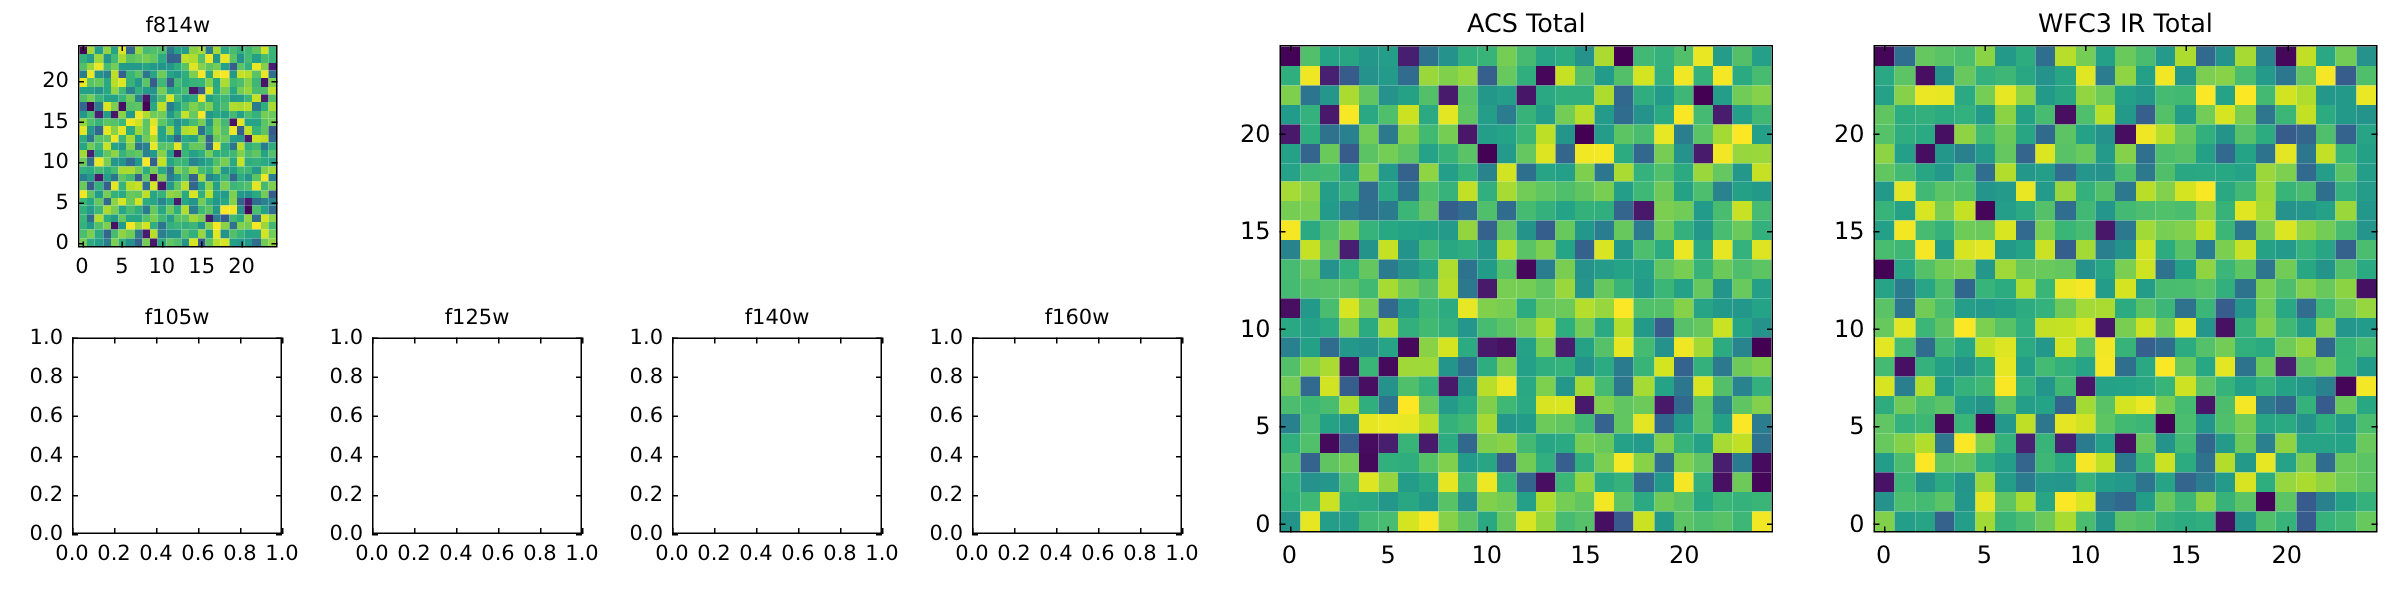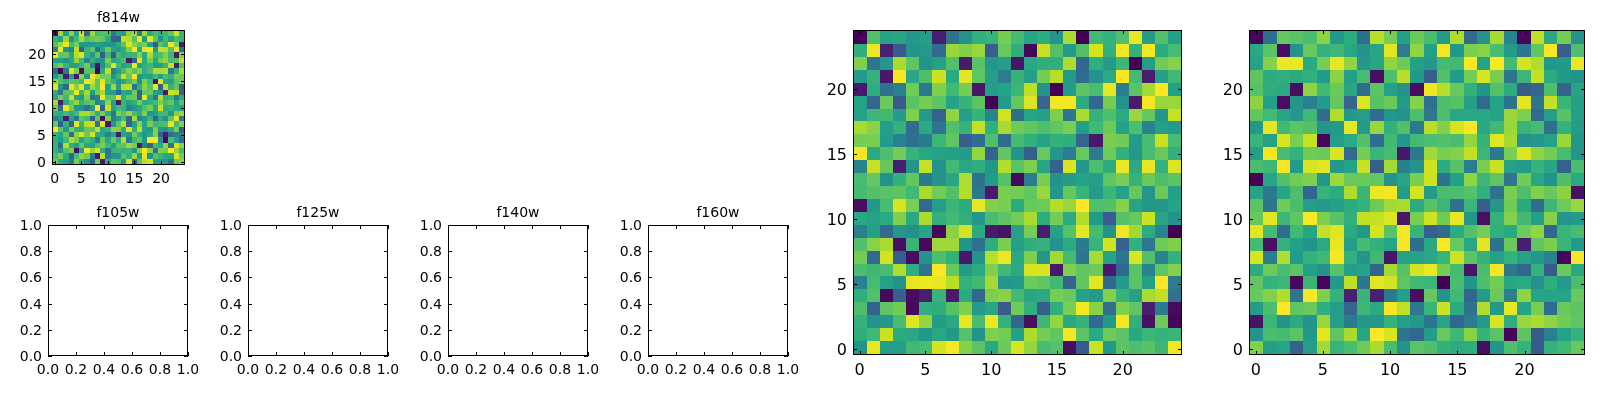--- a/index.html
+++ b/index.html
@@ -877,20 +877,21 @@
         <div class="tick-x" style="left: 112px;">0.8</div>
         <div class="tm-x" style="left: 112px;"></div>
         <div class="tm-xt" style="left: 112px;"></div>
         <div class="tick-x" style="left: 140px;">1.0</div>
         <div class="tm-x" style="left: 140px;"></div>
         <div class="tm-xt" style="left: 140px;"></div>
       </div>
   </div>
 
   <div class="axes big" id="ax-acs" style="left: 853px; top: 30px; width: 329px; height: 325px;">
+    <div class="title" style="top: -24px;">ACS Total</div>
     <div class="frame">
       <div class="heat" id="heat-acs" style="grid-template-columns: repeat(25, 1fr); grid-template-rows: repeat(25, 1fr);">
           <div style="background: rgb(68, 3, 86);"></div>
           <div style="background: rgb(82, 192, 106);"></div>
           <div style="background: rgb(37, 163, 134);"></div>
           <div style="background: rgb(40, 166, 132);"></div>
           <div style="background: rgb(36, 151, 139);"></div>
           <div style="background: rgb(36, 157, 137);"></div>
           <div style="background: rgb(72, 30, 112);"></div>
           <div style="background: rgb(46, 115, 142);"></div>
@@ -1541,20 +1542,21 @@
         <div class="tick-x" style="left: 203.98px;">15</div>
         <div class="tm-x" style="left: 203.98px;"></div>
         <div class="tm-xt" style="left: 203.98px;"></div>
         <div class="tick-x" style="left: 269.78px;">20</div>
         <div class="tm-x" style="left: 269.78px;"></div>
         <div class="tm-xt" style="left: 269.78px;"></div>
       </div>
   </div>
 
   <div class="axes big" id="ax-wfc3" style="left: 1249px; top: 30px; width: 336px; height: 325px;">
+    <div class="title" style="top: -24px;">WFC3 IR Total</div>
     <div class="frame">
       <div class="heat" id="heat-wfc3" style="grid-template-columns: repeat(25, 1fr); grid-template-rows: repeat(25, 1fr);">
           <div style="background: rgb(69, 5, 88);"></div>
           <div style="background: rgb(47, 110, 142);"></div>
           <div style="background: rgb(100, 199, 95);"></div>
           <div style="background: rgb(90, 195, 101);"></div>
           <div style="background: rgb(75, 189, 110);"></div>
           <div style="background: rgb(138, 211, 69);"></div>
           <div style="background: rgb(35, 153, 138);"></div>
           <div style="background: rgb(45, 172, 128);"></div>

